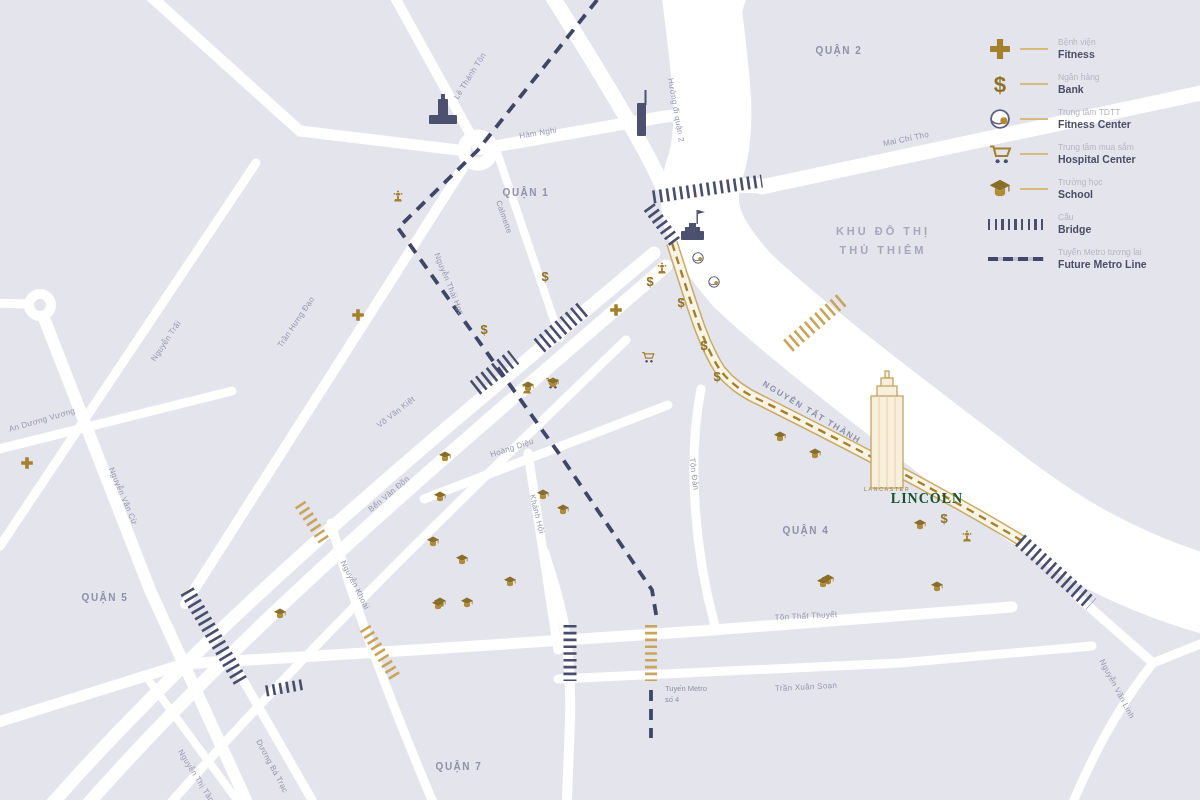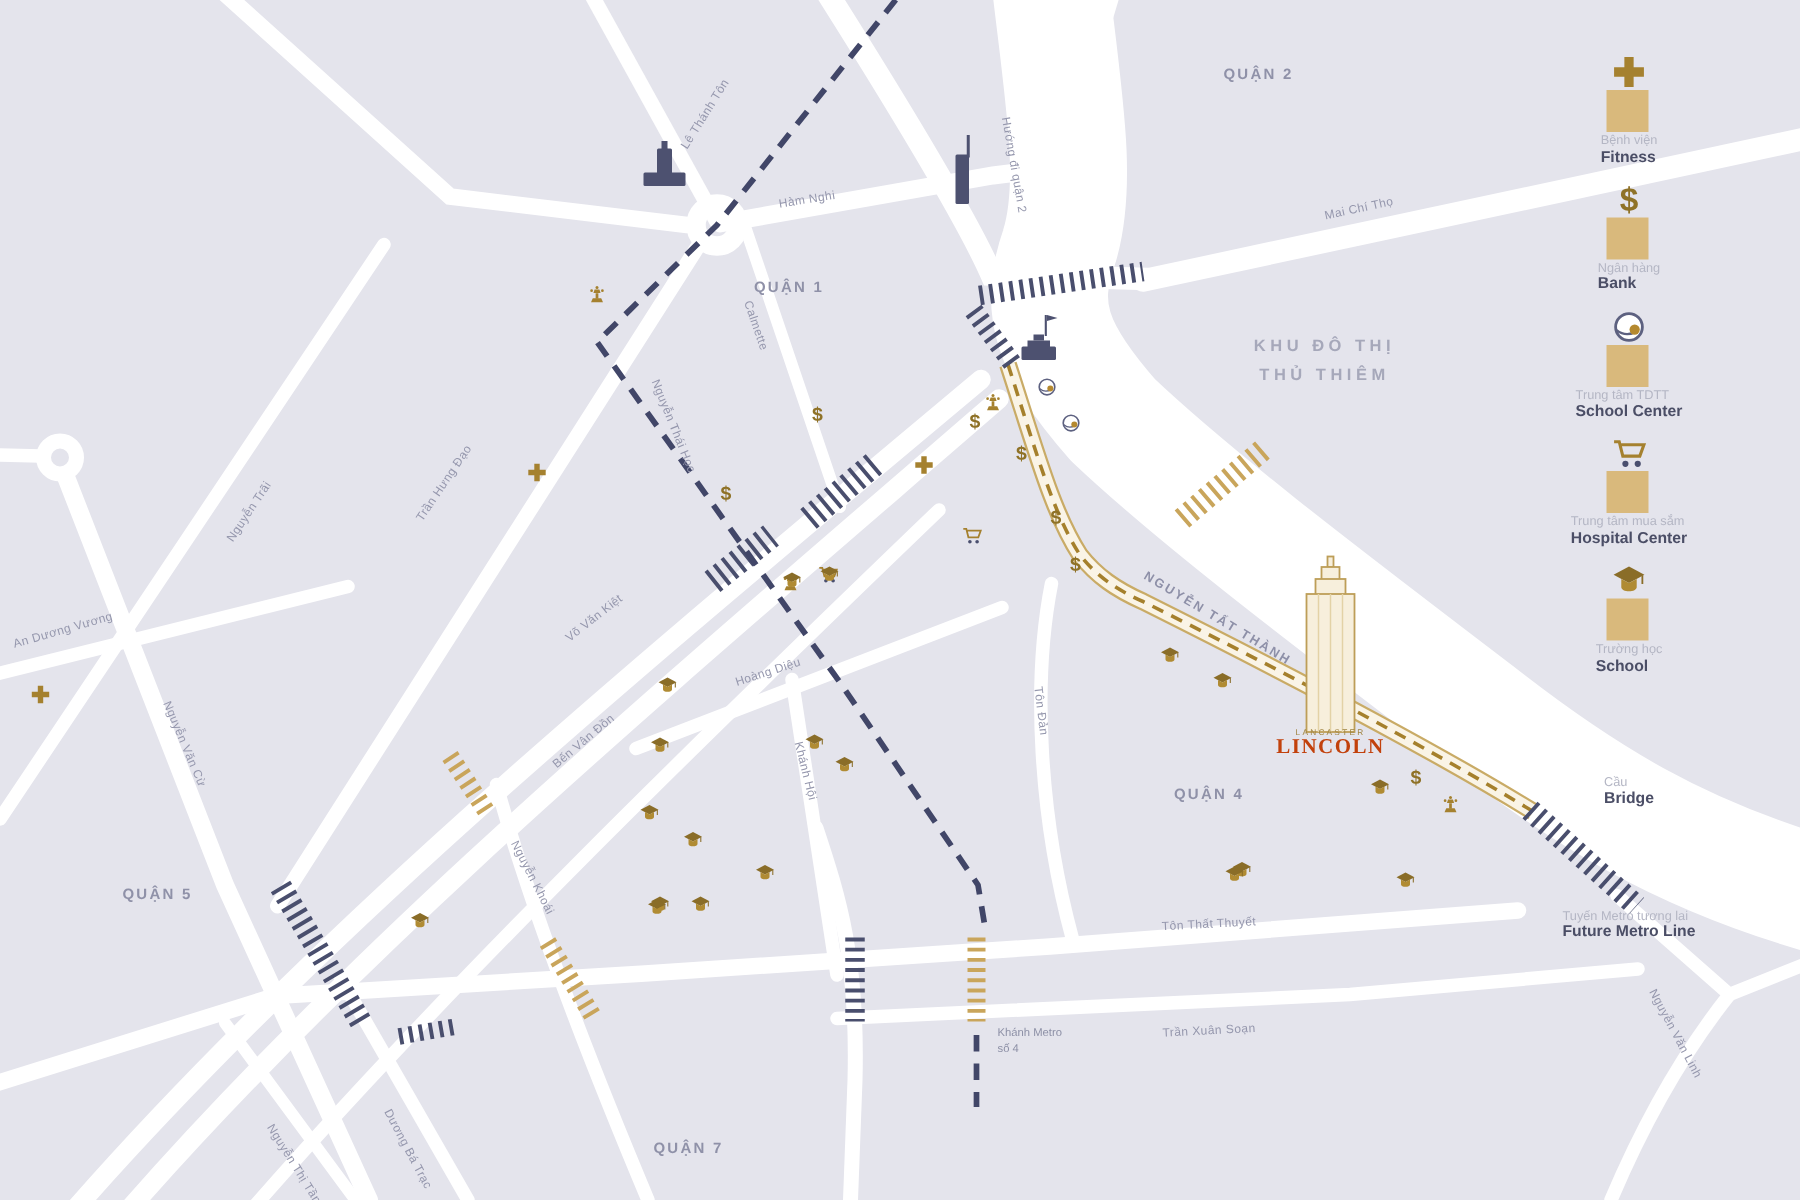--- a/index.html
+++ b/index.html
@@ -14,25 +14,25 @@
     letter-spacing:1.5px;white-space:nowrap;transform:translate(-50%,-50%);}
   .area-label{position:absolute;font-size:11px;font-weight:bold;color:#a6a8ba;
     letter-spacing:3px;text-align:center;line-height:1.7;transform:translate(-50%,-50%);white-space:nowrap;}
   .metro-label{position:absolute;font-size:7.5px;color:#8d90a6;line-height:1.4;
     transform:translate(0,-50%);white-space:nowrap;}
   .marker{position:absolute;width:14px;height:14px;transform:translate(-50%,-50%);}
   .marker svg{display:block;width:100%;height:100%;}
   .landmark-brand{position:absolute;font-size:5.5px;letter-spacing:1.5px;color:#a08441;
     transform:translate(-50%,-50%);white-space:nowrap;}
   .landmark-name{position:absolute;font-family:"Liberation Serif",serif;font-size:14px;
-    font-weight:bold;letter-spacing:1px;color:#c2410c;transform:translate(-50%,-50%);white-space:nowrap;}
+    font-weight:bold;letter-spacing:1px;color:#14532d;transform:translate(-50%,-50%);white-space:nowrap;margin-left:40px;}
   
   .legend{position:absolute;top:36px;right:16px;width:196px;display:flex;
     flex-direction:column;gap:9px;}
-  .legend-row{display:flex;align-items:center;min-height:26px;flex-direction:column;}
+  .legend-row{display:flex;align-items:center;min-height:26px;}
   .legend-icon{width:24px;height:24px;flex:0 0 24px;}
   .legend-icon svg{display:block;width:100%;height:100%;}
   .legend-dash{width:28px;height:2px;background:#d9b97c;margin:0 10px 0 8px;flex:0 0 28px;}
   .legend-swatch{flex:0 0 56px;margin-right:14px;}
   .swatch-hatch-dark{height:11px;background:repeating-linear-gradient(90deg,#4a4f6e 0 2.4px,transparent 2.4px 6.6px);}
   .swatch-hatch-gold{height:11px;background:repeating-linear-gradient(90deg,#c9a55b 0 2.4px,transparent 2.4px 6.6px);}
   .swatch-metro{height:4px;background:repeating-linear-gradient(90deg,#41466a 0 10px,#c3c4d2 10px 15px);}
   .legend-text{display:flex;flex-direction:column;line-height:1.25;}
   .legend-vi{font-size:8.5px;color:#b4b6c4;}
   .legend-en{font-size:10.5px;font-weight:bold;color:#4b4e66;}
@@ -164,21 +164,21 @@
       <div class="street-label" style="transform: translate(-50%, -50%) rotate(-3deg); left: 806px; top: 687px;">Trần Xuân Soạn</div>
       <div class="street-label" style="transform: translate(-50%, -50%) rotate(62deg); left: 272px; top: 766px;">Dương Bá Trạc</div>
       <div class="street-label" style="transform: translate(-50%, -50%) rotate(58deg); left: 196px; top: 776px;">Nguyễn Thị Tần</div>
       <div class="street-label" style="transform: translate(-50%, -50%) rotate(62deg); left: 1117px; top: 689px;">Nguyễn Văn Linh</div>
       <div class="district-label" style="left: 839px; top: 50px;">QUẬN 2</div>
       <div class="district-label" style="left: 526px; top: 192px;">QUẬN 1</div>
       <div class="district-label" style="left: 806px; top: 530px;">QUẬN 4</div>
       <div class="district-label" style="left: 105px; top: 597px;">QUẬN 5</div>
       <div class="district-label" style="left: 459px; top: 766px;">QUẬN 7</div>
       <div class="area-label" style="left: 883px; top: 241px;"><span>KHU ĐÔ THỊ</span><br><span>THỦ THIÊM</span></div>
-      <div class="metro-label" style="left: 665px; top: 694px;"><span>Khánh Metro</span><br><span>số 4</span></div>
+      <div class="metro-label" style="left: 665px; top: 694px;"><span>Tuyến Metro</span><br><span>số 4</span></div>
       <span class="marker" style="left: 358px; top: 315px;">
         <svg viewBox="0 0 14 14">
           <path d="M5.2 1.2h3.6v4h4v3.6h-4v4H5.2v-4h-4V5.2h4z" fill="#a5812f"></path>
         </svg>
       </span>
       <span class="marker" style="left: 616px; top: 310px;">
         <svg viewBox="0 0 14 14">
           <path d="M5.2 1.2h3.6v4h4v3.6h-4v4H5.2v-4h-4V5.2h4z" fill="#a5812f"></path>
         </svg>
       </span>
@@ -464,21 +464,21 @@
         <div class="legend-icon">
           <svg viewBox="0 0 14 14">
             <circle cx="7" cy="7" r="5.2" fill="#ffffff" stroke="#5d6180" stroke-width="1.1"></circle>
             <path d="M2.2 8.2c2.2 1.8 5 2 7.6.6" stroke="#5d6180" stroke-width=".9" fill="none"></path>
             <circle cx="9.2" cy="8" r="2" fill="#b5892f"></circle>
           </svg>
         </div>
         <div class="legend-dash"></div>
         <div class="legend-text">
           <span class="legend-vi">Trung tâm TDTT</span>
-          <span class="legend-en">School Center</span>
+          <span class="legend-en">Fitness Center</span>
         </div>
       </div>
       <div class="legend-row">
         <div class="legend-icon">
           <svg viewBox="0 0 14 14">
             <path d="M1.2 2.6h2l1.4 5.6h6.6l1.6-4.4H4" fill="none" stroke="#a5812f" stroke-width="1.2"></path>
             <circle cx="5.6" cy="11.2" r="1.2" fill="#4a4f6e"></circle>
             <circle cx="10.4" cy="11.2" r="1.2" fill="#4a4f6e"></circle>
           </svg>
         </div>

